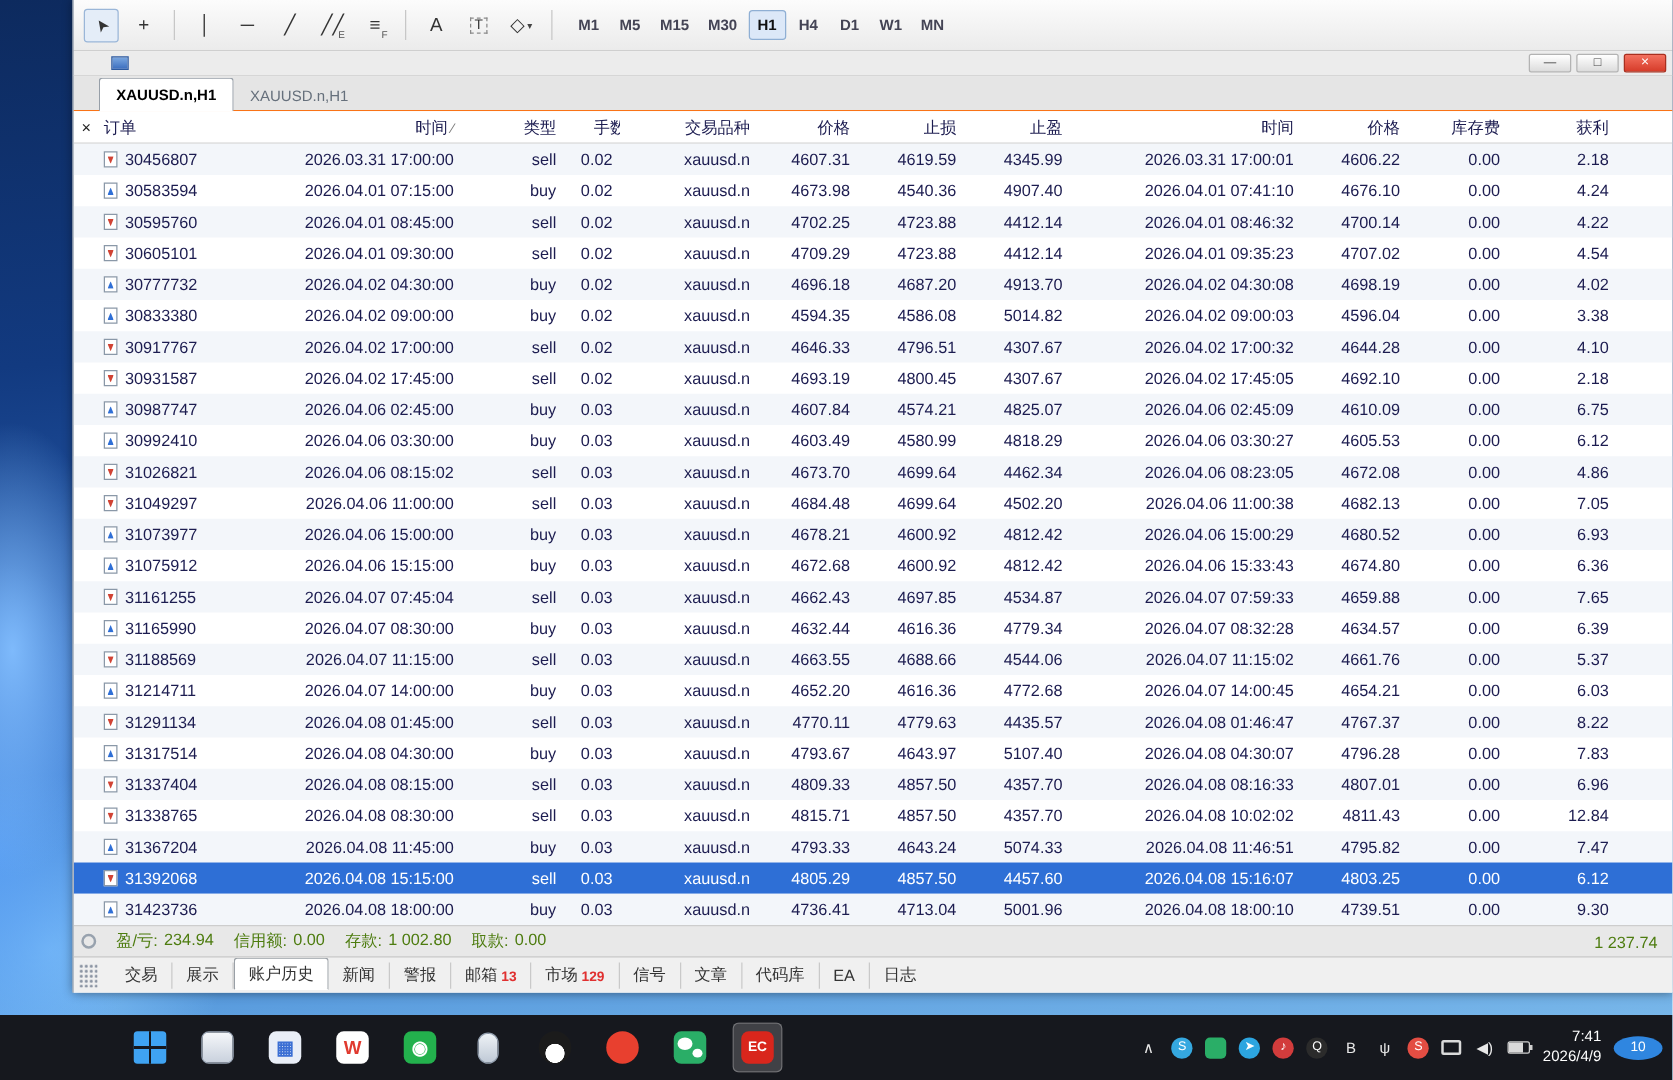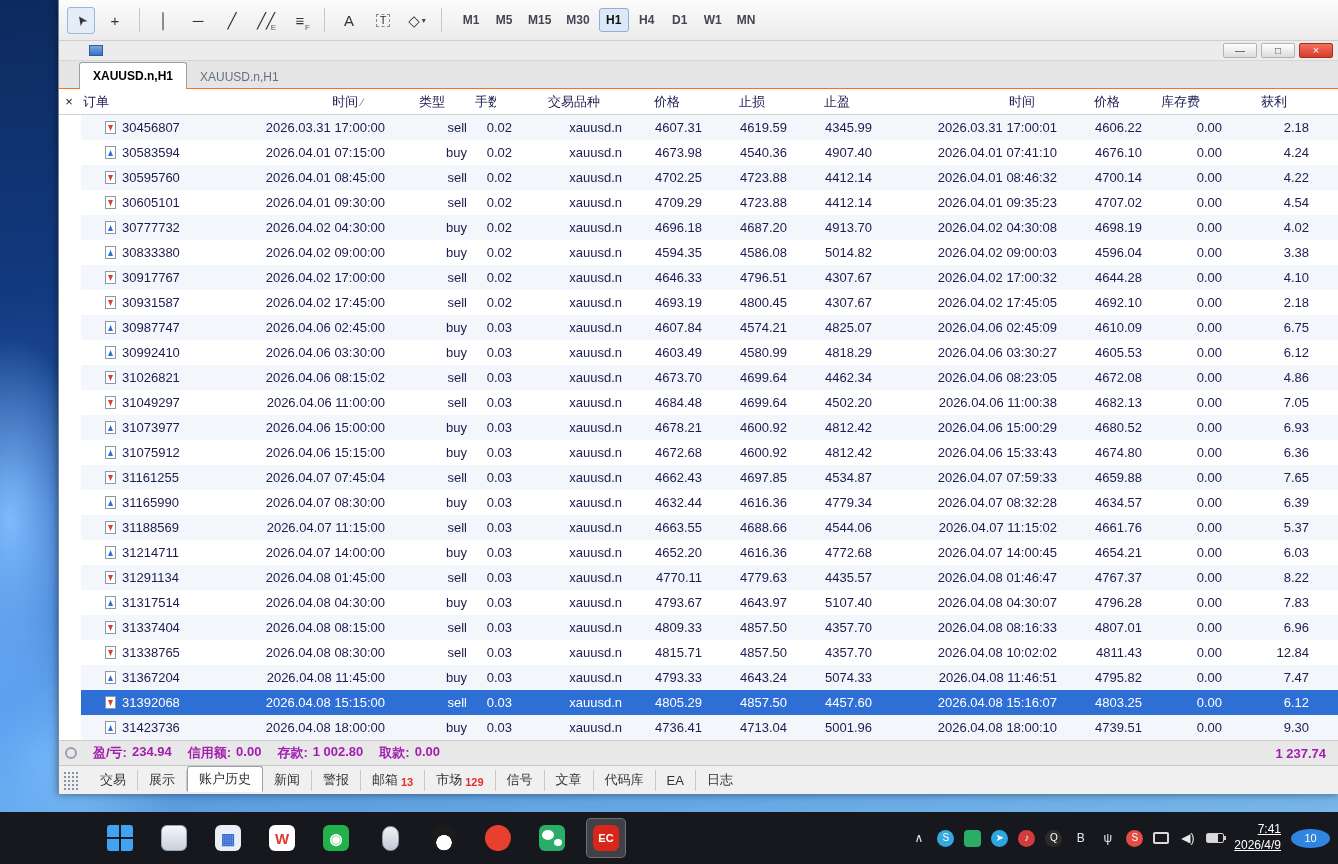--- a/index.html
+++ b/index.html
@@ -58,32 +58,32 @@
   .close-x { position:absolute; left:2px; top:4px; width:16px; height:17px; display:flex; align-items:center;
              justify-content:center; font-size:13px; color:#222; }
   .grid { display:grid; grid-template-columns:130px 180px 82px 45px 110px 80px 85px 85px 185px 85px 80px 87px 1fr; }
   .thead { height:26px; flex:none; align-items:center; font-size:13px; color:#1c1c50;
            border-bottom:1px solid #d2d2d2; background:#fff; }
   .thead .tcell { font-weight:normal;padding-left:24px; }
   .tcell { padding:0 6px; text-align:right; white-space:nowrap; overflow:hidden; }
   .c0 { text-align:left; display:flex; align-items:center; gap:6px; padding-left:24px; }
   .sort-mark { color:#777; font-size:11px; margin-left:3px; }
   .tbody { flex:1; }
-  .trow { height:25px; align-items:center; font-size:13px; color:#1c1c50;margin-left:22px; }
+  .trow { height:25px; align-items:center; font-size:13px; color:#1c1c50; }
   .trow.alt { background:#f3f6fa; }
   .trow.selected { background:#2e6fd6; color:#fff; }
   .doc-icon { width:11px; height:13px; background:#fff; border:1px solid #8a98a8; position:relative;
               display:inline-block; flex:none; }
   .doc-icon::after { content:""; position:absolute; left:2px; top:3px; width:5px; height:6px; }
   .doc-icon.sell::after { background:#d14334; clip-path:polygon(0 0,100% 0,50% 100%); }
   .doc-icon.buy::after  { background:#2f6fd6; clip-path:polygon(50% 0,0 100%,100% 100%); }
 
   
   .summary { height:25px; flex:none; background:#e8e8e8; border-top:1px solid #cdcdcd;
-             display:flex; align-items:center; font-size:13px; font-weight:bold; color:#a21caf;
+             display:flex; align-items:center; font-size:13px; font-weight:normal; color:#4d7c0f;
              padding:0 12px 0 6px; gap:16px; }
   .sicon { width:12px; height:12px; border:2px solid #98a2ae; border-radius:50%; flex:none; }
   .summary .pair { display:flex; gap:5px; }
   .summary .total { margin-left:auto; }
 
   
   .btabs { height:29px; flex:none; background:#f0f0f0; border-top:1px solid #c6c6c6;
            display:flex; align-items:center; padding-left:30px; position:relative; font-size:13px; color:#333; }
   .grip { position:absolute; left:4px; top:5px; width:15px; height:19px;
           background:radial-gradient(#8a93a2 1px, transparent 1.3px); background-size:4px 4px; }
@@ -116,21 +116,21 @@
 
   .tray { position:absolute; right:8px; top:0; height:100%; display:flex; align-items:center; gap:10px; }
   .tray-ic { width:17px; height:17px; border-radius:50%; display:flex; align-items:center; justify-content:center;
              font-size:10px; color:#fff; line-height:1; }
   .tray-ic.square { border-radius:4px; }
   .tray-ic.plain { background:transparent !important; color:#e8e8e8; font-size:12px; }
   .monitor { width:16px; height:12px; border:2px solid #dadada; border-radius:2px; background:transparent; }
   .battery { width:18px; height:10px; border:1px solid #cfcfcf; border-radius:2px; position:relative;
              background:linear-gradient(to right,#dadada 0 70%, transparent 70%); }
   .battery::after { content:""; position:absolute; right:-3px; top:2px; width:2px; height:4px; background:#cfcfcf; }
-  .clock { text-align:right; color:#fff; font-size:12px; line-height:1.3;text-decoration:underline; }
+  .clock { text-align:right; color:#fff; font-size:12px; line-height:1.3; }
   .notif { width:39px; height:19px; border-radius:50%; background:#2f86e0; color:#fff; font-size:11px;
            display:flex; align-items:center; justify-content:center; }
 </style>
 </head>
 <body>
 
 <div class="app">
 
   <div class="toolbar">
     <div style="display:flex;align-items:center;gap:6px;">

